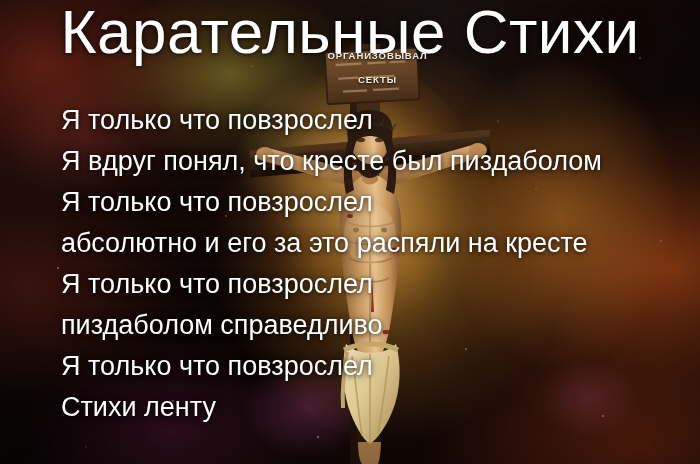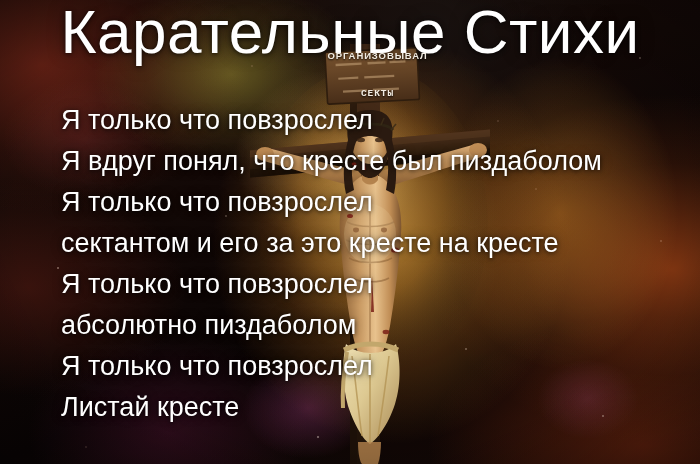--- a/index.html
+++ b/index.html
@@ -103,21 +103,21 @@
     position:absolute;
     left:300px; width:155px;
     text-align:center;
     color:#f2ece2;
     font-size:9.5px;
     font-weight:700;
     letter-spacing:.9px;
     text-shadow:0 1px 2px rgba(0,0,0,.85);
   }
   .sign-line1{top:50px;}
-  .sign-line2{top:88px;font-family:Liberation Mono, monospace;}
+  .sign-line2{top:74px;}
 
   .verse{
     position:absolute;
     left:61px; top:100px;
     right:8px;
   }
   .verse-line{
     color:#fff;
     font-size:27px;
     line-height:41px;
@@ -285,20 +285,20 @@
 
   <div class="title">Карательные Стихи</div>
 
   <div class="sign-text sign-line1">ОРГАНИЗОВЫВАЛ</div>
   <div class="sign-text sign-line2">СЕКТЫ</div>
 
   <div class="verse">
     <div class="verse-line">Я только что повзрослел</div>
     <div class="verse-line">Я вдруг понял, что кресте был пиздаболом</div>
     <div class="verse-line">Я только что повзрослел</div>
-    <div class="verse-line">сектантом и его за это кресте на кресте</div>
+    <div class="verse-line">абсолютно и его за это распяли на кресте</div>
     <div class="verse-line">Я только что повзрослел</div>
-    <div class="verse-line">абсолютно пиздаболом</div>
+    <div class="verse-line">пиздаболом справедливо</div>
     <div class="verse-line">Я только что повзрослел</div>
-    <div class="verse-line">Листай кресте</div>
+    <div class="verse-line">Стихи ленту</div>
   </div>
 
 </div>
 
 </body></html>

